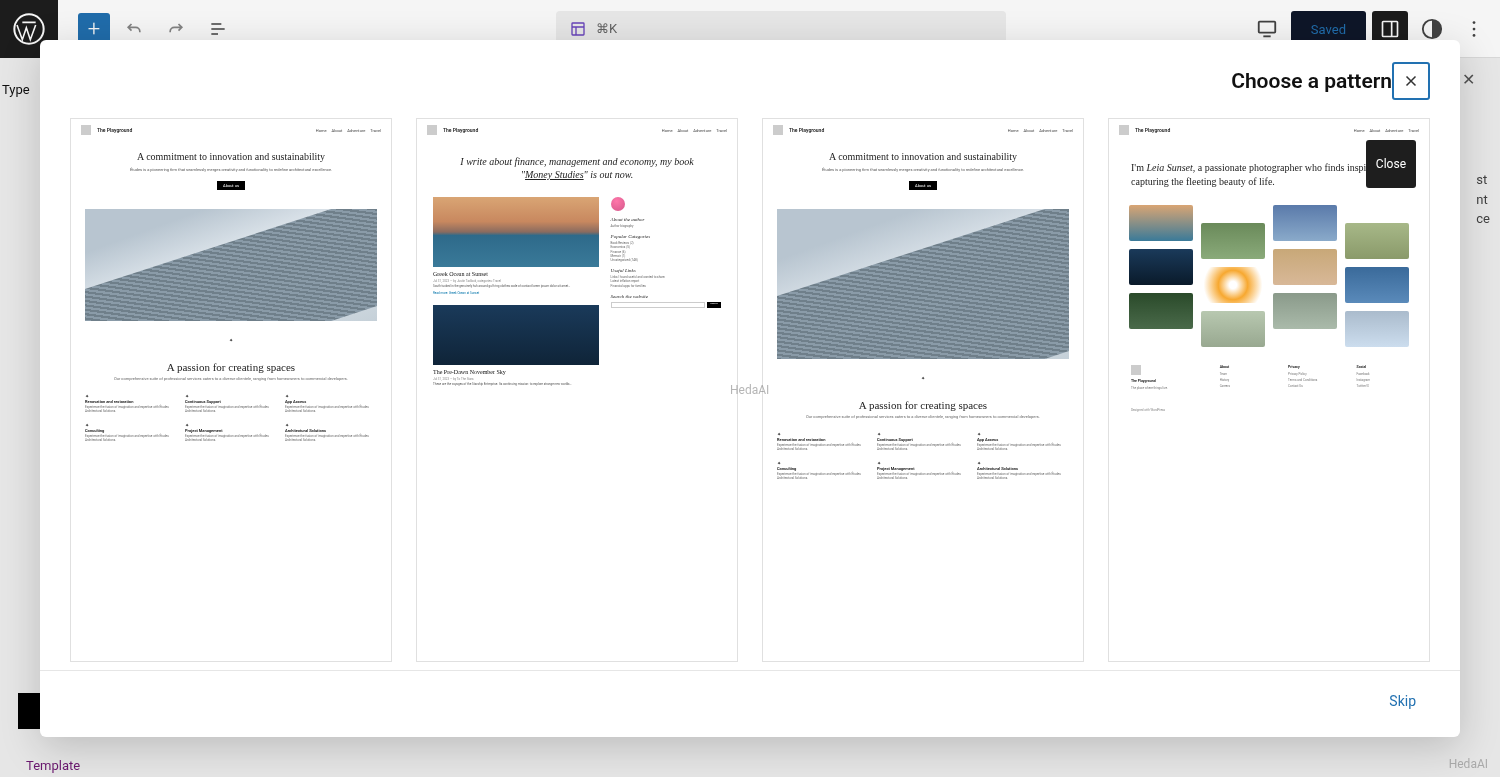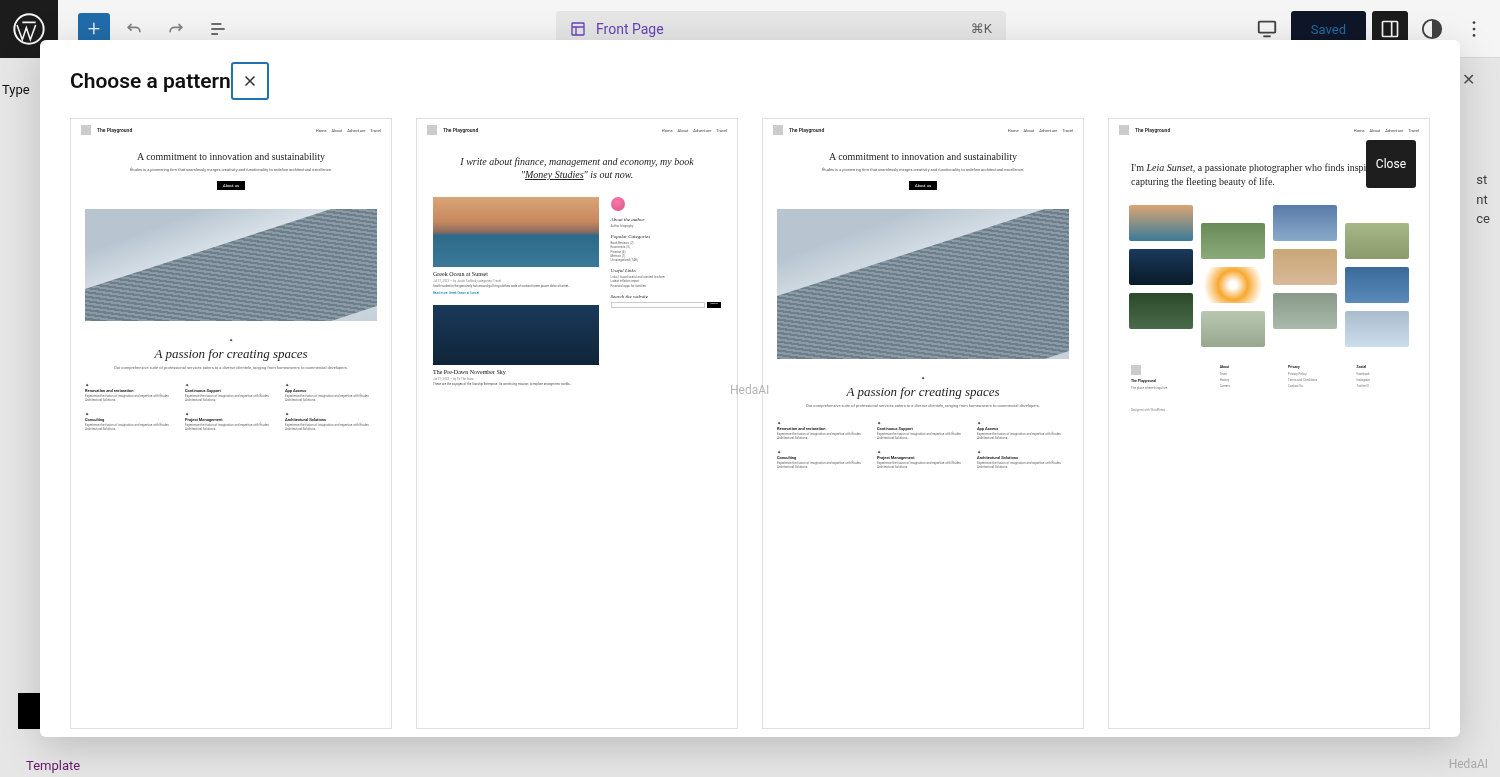--- a/index.html
+++ b/index.html
@@ -28,21 +28,21 @@
 
 .type-label { position: absolute; left: 2px; top: 82px; font-size: 13px; color: #111; }
 .template-label { position: absolute; left: 26px; bottom: 4px; font-size: 13px; color: #701a75; }
 .black-block { position: absolute; left: 18px; bottom: 48px; width: 40px; height: 36px; background: #000; }
 
 
 .overlay { position: absolute; inset: 0; background: rgba(0,0,0,0.04); }
 
 
 .modal { position: absolute; left: 40px; right: 40px; top: 40px; bottom: 40px; background: #fff; border-radius: 6px; box-shadow: 0 10px 40px rgba(0,0,0,0.18); display: flex; flex-direction: column; }
-.modal-header { padding: 22px 30px 10px; display: flex; align-items: center; justify-content: flex-start; }
+.modal-header { padding: 22px 30px 10px; display: flex; align-items: center; justify-content: flex-end; }
 .modal-title { font-size: 21px; font-weight: 600; color: #111; }
 .modal-close { width: 38px; height: 38px; border: 2px solid #2271b1; border-radius: 3px; display: flex; align-items: center; justify-content: center; color: #333; cursor: pointer; position: relative; }
 .modal-close svg { width: 18px; height: 18px; }
 .tooltip { position: absolute; right: 44px; top: 100px; background: #1e1e1e; color: #fff; font-size: 12px; padding: 17px 10px; border-radius: 3px; z-index: 50; }
 
 .pattern-grid { flex: 1; padding: 8px 30px 8px; display: flex; gap: 24px; overflow: hidden; }
 .pattern-card { flex: 1; border: 1px solid #e0e0e0; border-radius: 0; background: #fff; overflow: hidden; position: relative; cursor: pointer; }
 
 
 .pv-header { display: flex; align-items: center; padding: 6px 10px; gap: 6px; }
@@ -50,21 +50,21 @@
 .pv-site { font-size: 5px; font-weight: 600; color: #222; }
 .pv-nav { margin-left: auto; display: flex; gap: 5px; font-size: 4px; color: #444; }
 .pv-hero { text-align: center; padding: 10px 30px; }
 .pv-hero-title { font-family: Georgia, serif; font-size: 10px; line-height: 1.2; color: #222; }
 .pv-hero-sub { font-size: 4px; color: #555; margin-top: 4px; line-height: 1.3; }
 .pv-hero-btn { display: inline-block; margin-top: 5px; background: #000; color: #fff; font-size: 4px; padding: 2px 6px; }
 .pv-img-arch { margin: 8px 14px; height: 112px; background: linear-gradient(160deg, #b8c5d0 20%, #e8eef3 50%, #c5d0d8 100%); position: relative; overflow: hidden; }
 .pv-img-arch::before { content: ''; position: absolute; left: -10%; bottom: -20%; width: 140%; height: 100%; background: repeating-linear-gradient(25deg, #8a9ba8 0 2px, #6f7f8a 2px 4px); transform: skewY(-18deg); }
 .pv-section { text-align: center; padding: 8px 20px; }
 .pv-star { font-size: 5px; color: #333; }
-.pv-sec-title { font-family: Georgia, serif; font-size: 13px; color: #222; margin-top: 3px; font-style: italic; }
+.pv-sec-title { font-family: Georgia, serif; font-size: 11px; color: #222; margin-top: 18px; }
 .pv-sec-sub { font-size: 4px; color: #666; margin-top: 3px; }
 .pv-featrow { display: flex; padding: 4px 14px; gap: 8px; }
 .pv-feat { flex: 1; }
 .pv-feat-h { font-size: 4px; font-weight: 600; color: #111; margin-bottom: 2px; }
 .pv-feat-t { font-size: 3px; color: #666; line-height: 1.3; }
 
 
 .pv2-hero { text-align: center; padding: 14px 40px 10px; }
 .pv2-hero-title { font-family: Georgia, serif; font-style: italic; font-size: 10px; line-height: 1.3; color: #222; }
 .pv2-underline { text-decoration: underline; }
@@ -140,21 +140,20 @@
   <div class="btn-listview">
       <svg width="20" height="20" viewBox="0 0 24 24" fill="none" stroke="currentColor" stroke-width="2">
         <path d="M4 6h12M4 12h16M4 18h8"></path>
       </svg>
     </div>
   <div class="center-field">
     <svg class="pg-icon" viewBox="0 0 24 24" fill="none" stroke="#6b46c1" stroke-width="2">
         <rect x="3" y="3" width="18" height="18" rx="1"></rect>
         <path d="M3 9h18M9 9v12"></path>
       </svg>
-    <span class="pg-label">Front Page</span>
     <span class="kbd">⌘K</span>
   </div>
   <div class="right-tools">
     <div class="btn-device">
         <svg width="22" height="22" viewBox="0 0 24 24" fill="none" stroke="currentColor" stroke-width="2">
           <rect x="3" y="4" width="18" height="12" rx="1"></rect>
           <path d="M8 20h8"></path>
         </svg>
       </div>
     <div class="btn-saved">Saved</div>
@@ -430,16 +429,19 @@
             <h6>Social</h6>
             <div>Facebook</div>
             <div>Instagram</div>
             <div>Twitter/X</div>
           </div>
       </div>
       <div class="pv4-proudly">Designed with WordPress</div>
     </div>
   </div>
 
+  <div class="modal-footer">
+    <div class="btn-skip">Skip</div>
+  </div>
 </div>
 
 <div class="watermark">HedaAI</div>
 <div class="watermark2">HedaAI</div>
 
 </body></html>

